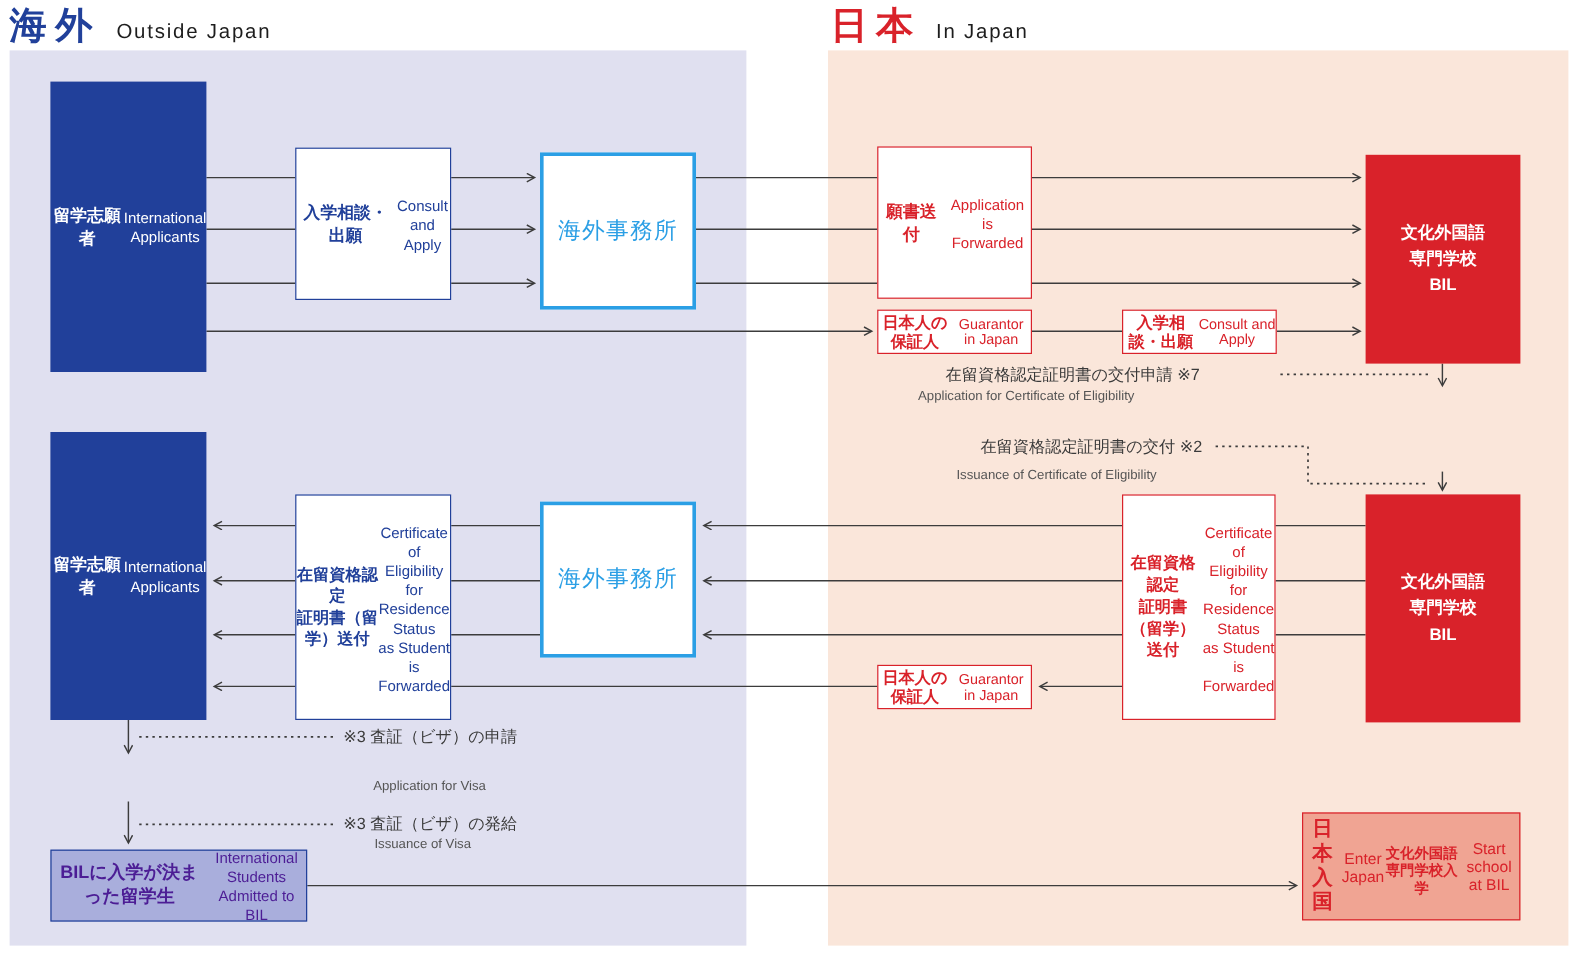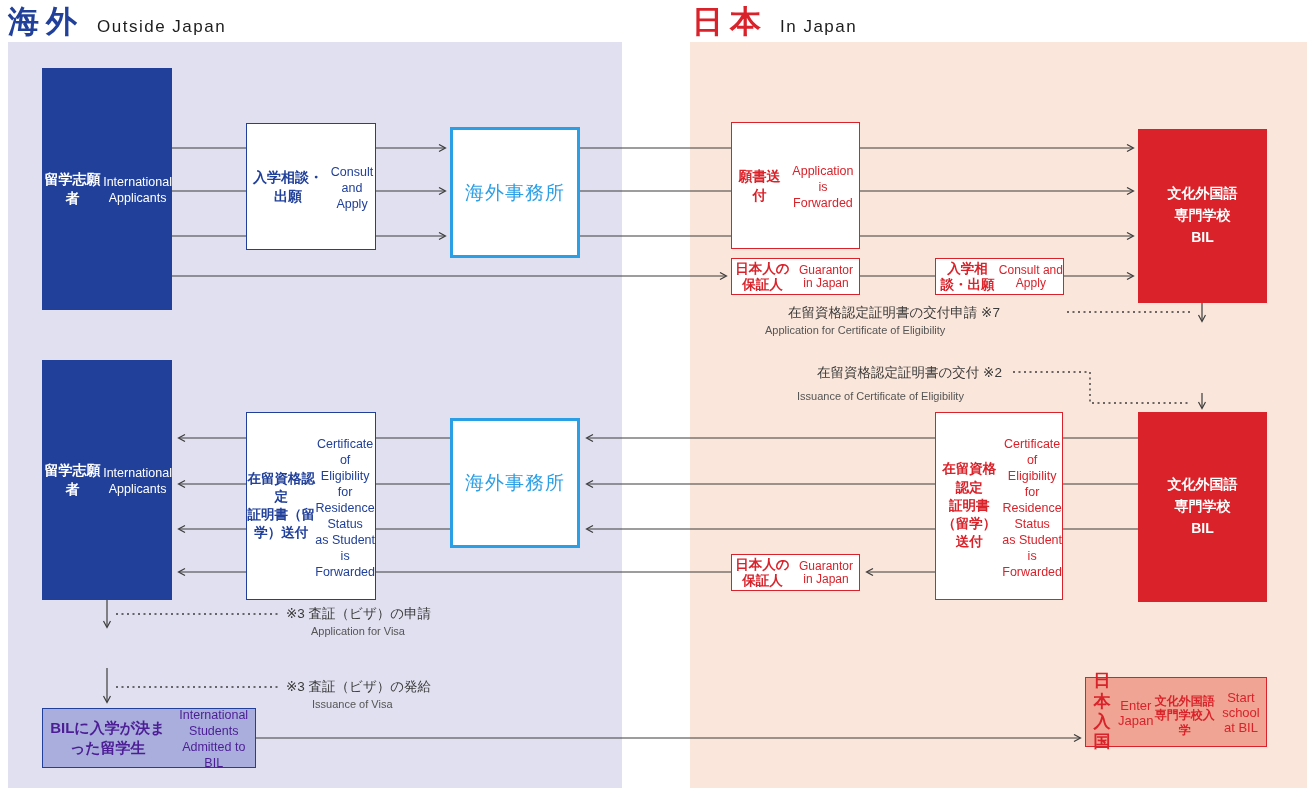--- a/index.html
+++ b/index.html
@@ -183,32 +183,32 @@
 Residence Status
 as Student is
 Forwarded</div>
   </div>
 
   <div class="box red-outline box-sm" style="left:731px;top:554px;width:129px;height:37px;">
     <div class="jp">日本人の保証人</div>
     <div class="en">Guarantor in Japan</div>
   </div>
 
-  <div class="box enter-japan" style="left:1085px;top:677px;width:182px;height:70px;">
+  <div class="box enter-japan" style="left:1085px;top:677px;width:182px;height:90px;">
     <div class="jp1">日本入国</div>
     <div class="en1">Enter Japan</div>
     <div class="jp2">文化外国語専門学校入学</div>
     <div class="en2">Start school at BIL</div>
   </div>
 
   <div class="abs note-jp" style="left:788px;top:306px;">在留資格認定証明書の交付申請 ※7</div>
   <div class="abs note-en" style="left:765px;top:325px;">Application for Certificate of Eligibility</div>
 
   <div class="abs note-jp" style="left:817px;top:366px;">在留資格認定証明書の交付 ※2</div>
   <div class="abs note-en" style="left:782px;top:391px;margin-left:15px;">Issuance of Certificate of Eligibility</div>
 
   <div class="abs note-jp" style="left:286px;top:607px;">※3 査証（ビザ）の申請</div>
-  <div class="abs note-en" style="left:311px;top:626px;">Application for Visa</div>
+  <div class="abs note-en" style="left:311px;top:650px;">Application for Visa</div>
 
   <div class="abs note-jp" style="left:286px;top:680px;">※3 査証（ビザ）の発給</div>
   <div class="abs note-en" style="left:312px;top:699px;">Issuance of Visa</div>
 
 </div>
 
 </body></html>

